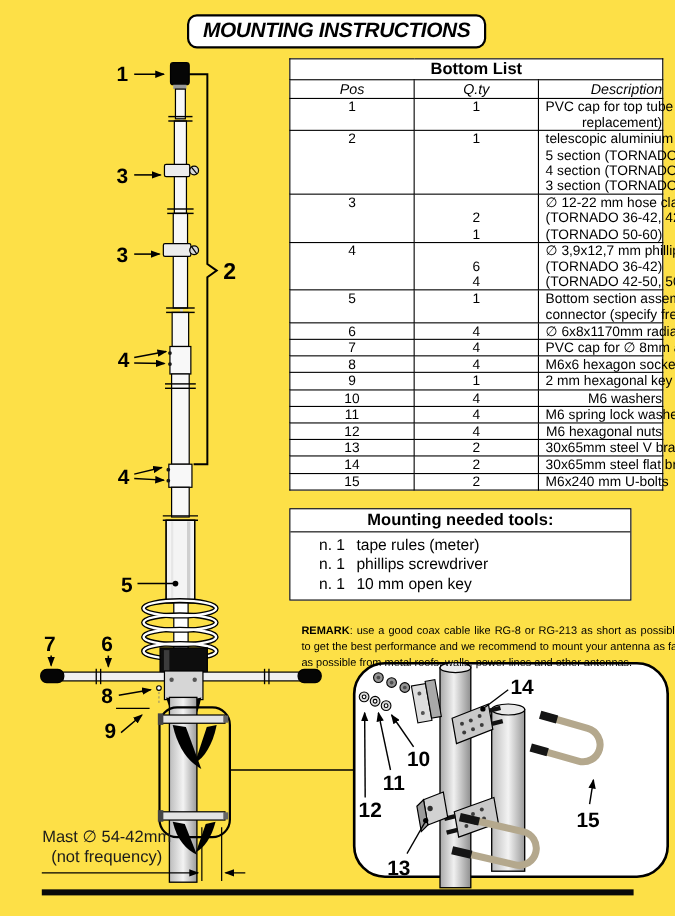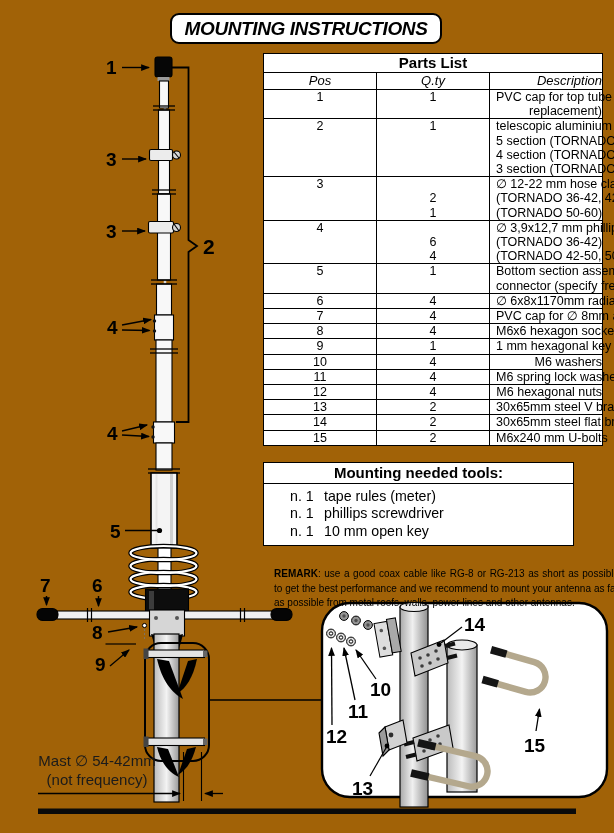--- a/index.html
+++ b/index.html
@@ -1,16 +1,16 @@
 <!DOCTYPE html>
 <html><head>
 <meta charset="utf-8">
 <style>
   html,body{margin:0;padding:0;background:#888;}
-  .page{position:relative;width:614px;height:833px;background:#a16207;overflow:hidden;
+  .page{position:relative;width:614px;height:833px;background:#fde047;overflow:hidden;
         font-family:"Liberation Sans",sans-serif;color:#000;}
   .abs{position:absolute;}
   
   .title-box{left:170px;top:13px;width:268px;height:27px;border:2.2px solid #000;border-radius:9px;
              display:flex;align-items:center;justify-content:center;z-index:2;background:#fff;}
   .title-box span{font-weight:bold;font-style:italic;font-size:19px;letter-spacing:-0.4px;white-space:nowrap;}
   
   .parts{left:263px;top:53px;width:340px;z-index:2;border-collapse:collapse;table-layout:fixed;
          font-size:12.5px;background:#fff;}
   .parts td,.parts th{border:1.4px solid #000;padding:0;vertical-align:top;}
@@ -41,21 +41,21 @@
 
 <div class="page">
 
   <div class="abs title-box">
     <span>MOUNTING INSTRUCTIONS</span>
   </div>
 
   <table class="abs parts">
     <tbody>
       <tr>
-        <td colspan="3" class="t-title">Parts List</td>
+        <td colspan="3" class="t-title">Bottom List</td>
       </tr>
       <tr class="t-head">
         <td class="c-pos">Pos</td>
         <td class="c-qty">Q.ty</td>
         <td class="c-desc">Description</td>
       </tr>
     <tr>
           <td class="c-pos">1</td>
           <td class="c-qty">
             <div class="ln">1</div>
@@ -144,21 +144,21 @@
           <td class="c-desc">
             <div class="ln">M6x6 hexagon socket set screw cup point</div>
           </td>
         </tr>
         <tr>
           <td class="c-pos">9</td>
           <td class="c-qty">
             <div class="ln">1</div>
           </td>
           <td class="c-desc">
-            <div class="ln">1 mm hexagonal key</div>
+            <div class="ln">2 mm hexagonal key</div>
           </td>
         </tr>
         <tr>
           <td class="c-pos">10</td>
           <td class="c-qty">
             <div class="ln">4</div>
           </td>
           <td class="c-desc">
             <div class="ln">M6 washers</div>
           </td>

